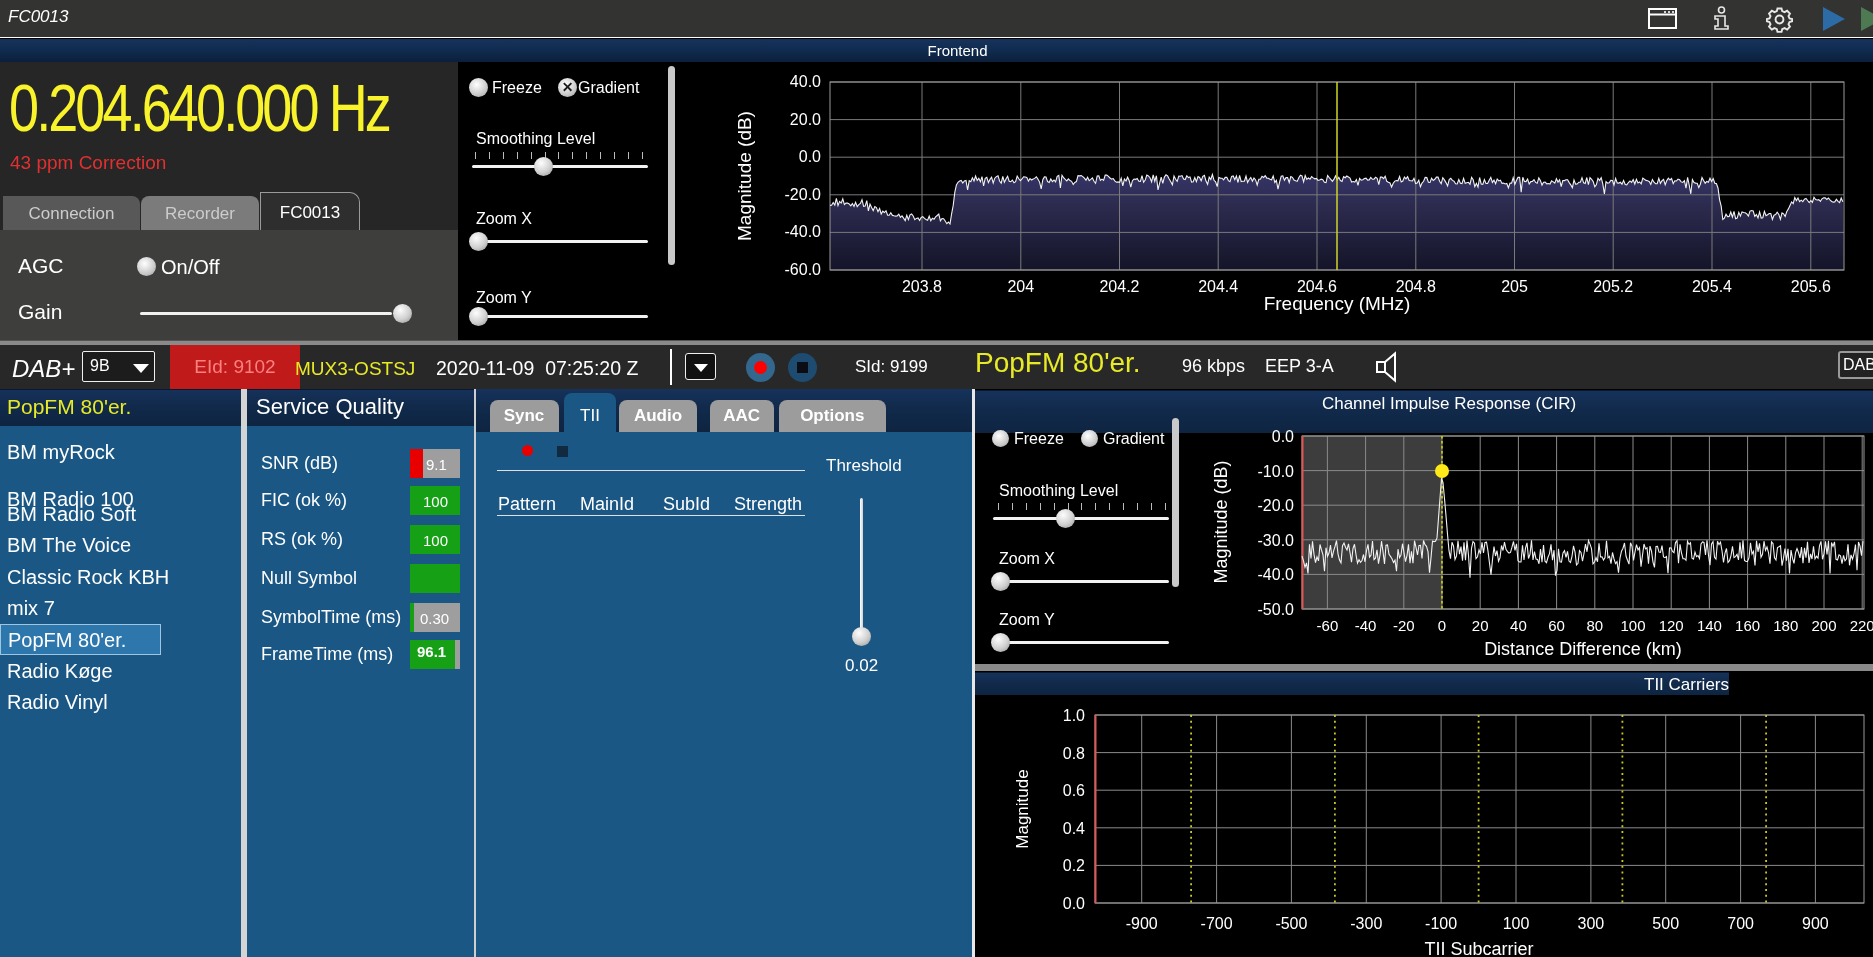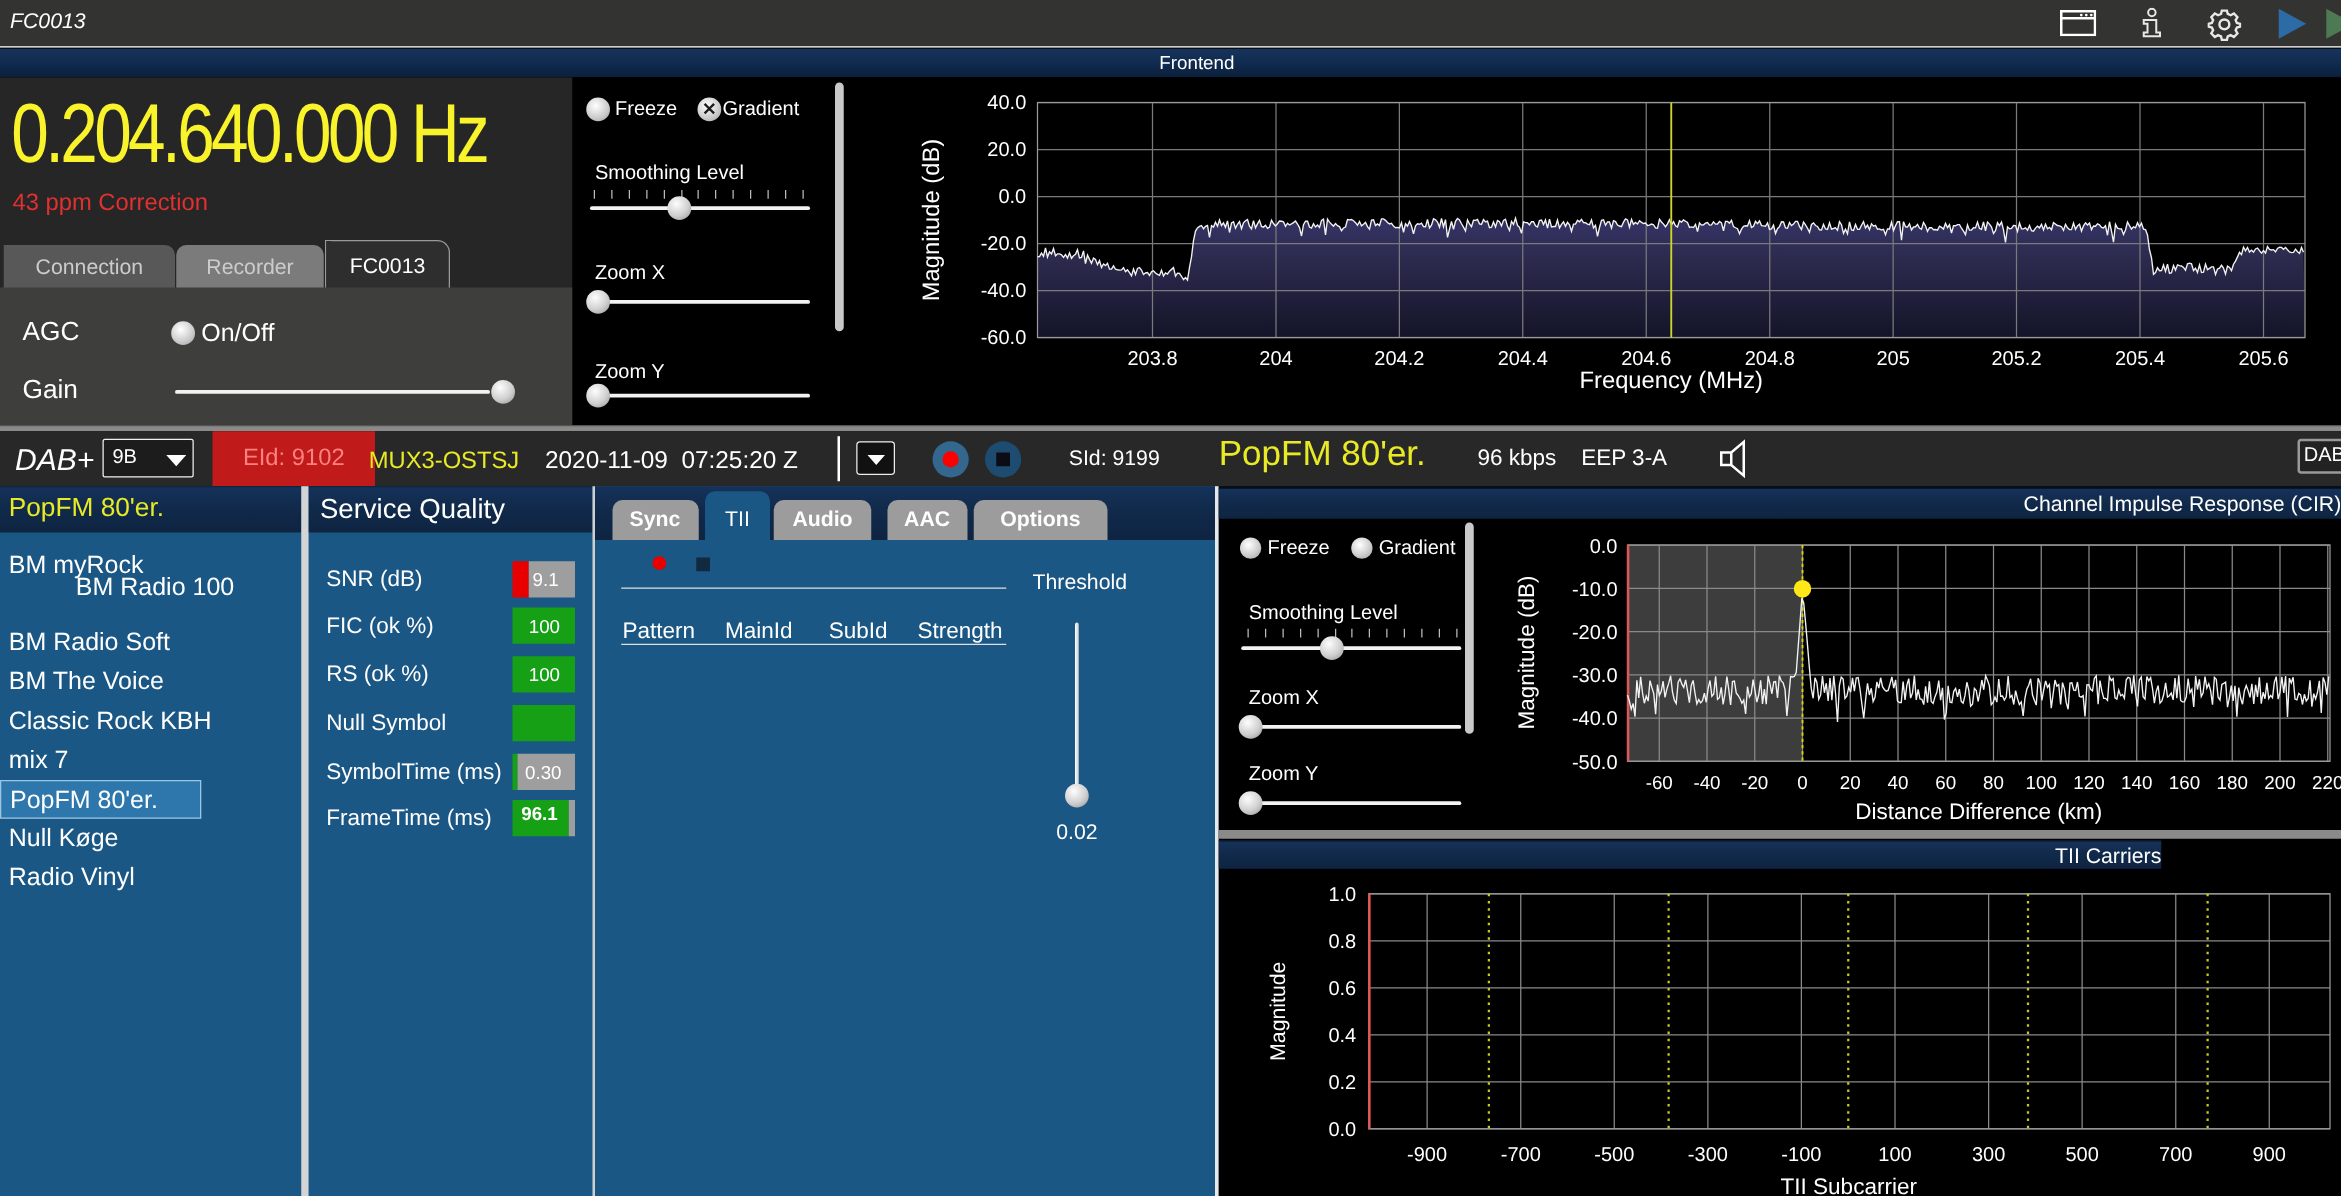--- a/index.html
+++ b/index.html
@@ -229,27 +229,27 @@
     <div class="abs" id="kbps">96 kbps</div>
     <div class="abs" id="eep">EEP 3-A</div>
     <div class="abs" id="dabbtn">DAB</div>
   </div>
   <div class="abs" id="botsec">
     <div class="abs" id="svclist">
         <div class="abs hdr navyhdr">
           <span>PopFM 80'er.</span>
         </div>
         <div class="abs svc" style="top:48px; line-height:31px;">BM myRock</div>
-        <div class="abs svc" style="top:66px; line-height:31px;text-align:center;">BM Radio 100</div>
+        <div class="abs svc" style="top:95px; line-height:31px;">BM Radio 100</div>
         <div class="abs svc" style="top:110px; line-height:31px;">BM Radio Soft</div>
         <div class="abs svc" style="top:141px; line-height:31px;">BM The Voice</div>
         <div class="abs svc" style="top:173px; line-height:31px;">Classic Rock KBH</div>
         <div class="abs svc" style="top:204px; line-height:31px;">mix 7</div>
         <div class="abs svc sel" style="top:235px; line-height:31px;">PopFM 80'er.</div>
-        <div class="abs svc" style="top:267px; line-height:31px;">Null Køge</div>
+        <div class="abs svc" style="top:267px; line-height:31px;">Radio Køge</div>
         <div class="abs svc" style="top:298px; line-height:31px;">Radio Vinyl</div>
       </div>
     <div class="abs" style="left:241px; top:0; width:6px; height:568px; background:#d4d4d4;"></div>
     <div class="abs" id="qual">
         <div class="abs hdr navyhdr">
           <span>Service Quality</span>
         </div>
         <div class="abs qrow" style="top:64px;">SNR (dB)</div>
         <div class="abs qbar" style="top:60px;">
           <div class="abs" style="left:0;top:0;width:13px;height:29px;background:#e80000"></div>
@@ -300,21 +300,21 @@
 <div class="abs" style="left:187px; top:105px; font-size:18px; color:#fff;">SubId</div>
 <div class="abs" style="left:258px; top:105px; font-size:18px; color:#fff;">Strength</div>
 <div class="abs" style="left:20.5px; top:126px; width:308px; height:1px; background:#dfdfdf;"></div>
 <div class="abs" style="left:350px; top:67px; font-size:17px; color:#fff;">Threshold</div>
 <div class="abs" style="left:383.5px; top:109px; width:3px; height:131px; background:linear-gradient(90deg,#fff,#cfcfcf); border-radius:2px;"></div>
 <div class="abs shandle" style="left:376px; top:238px;"></div>
 <div class="abs" style="left:369px; top:267px; font-size:17px; color:#fff;">0.02</div>
       </div>
     <div class="abs" style="left:972px; top:0; width:3px; height:568px; background:#e8e8e8;"></div>
     <div class="abs" id="rsec">
-<div class="abs navyhdr rtitle" style="left:0; top:1px; width:898px; height:25px; text-align:right; font-size:17px; line-height:25px;">Channel Impulse Response (CIR)</div>
+<div class="abs navyhdr rtitle" style="left:0; top:1px; width:898px; height:43px; text-align:center; font-size:17px; line-height:25px;">Channel Impulse Response (CIR)</div>
 
 <div class="abs radio" style="left:17px; top:41px; width:17px; height:17px;"></div>
 <div class="abs ctl-label" style="left:39px; top:41px;">Freeze</div>
 <div class="abs radio" style="left:106px; top:41px; width:17px; height:17px;"></div>
 <div class="abs ctl-label" style="left:128px; top:41px;">Gradient</div>
 <div class="abs ctl-label" style="left:24px; top:93px;">Smoothing Level</div>
 <div class="abs ticks" style="left:23px; top:114px; width:168px;">
           <i></i>
           <i></i>
           <i></i>

